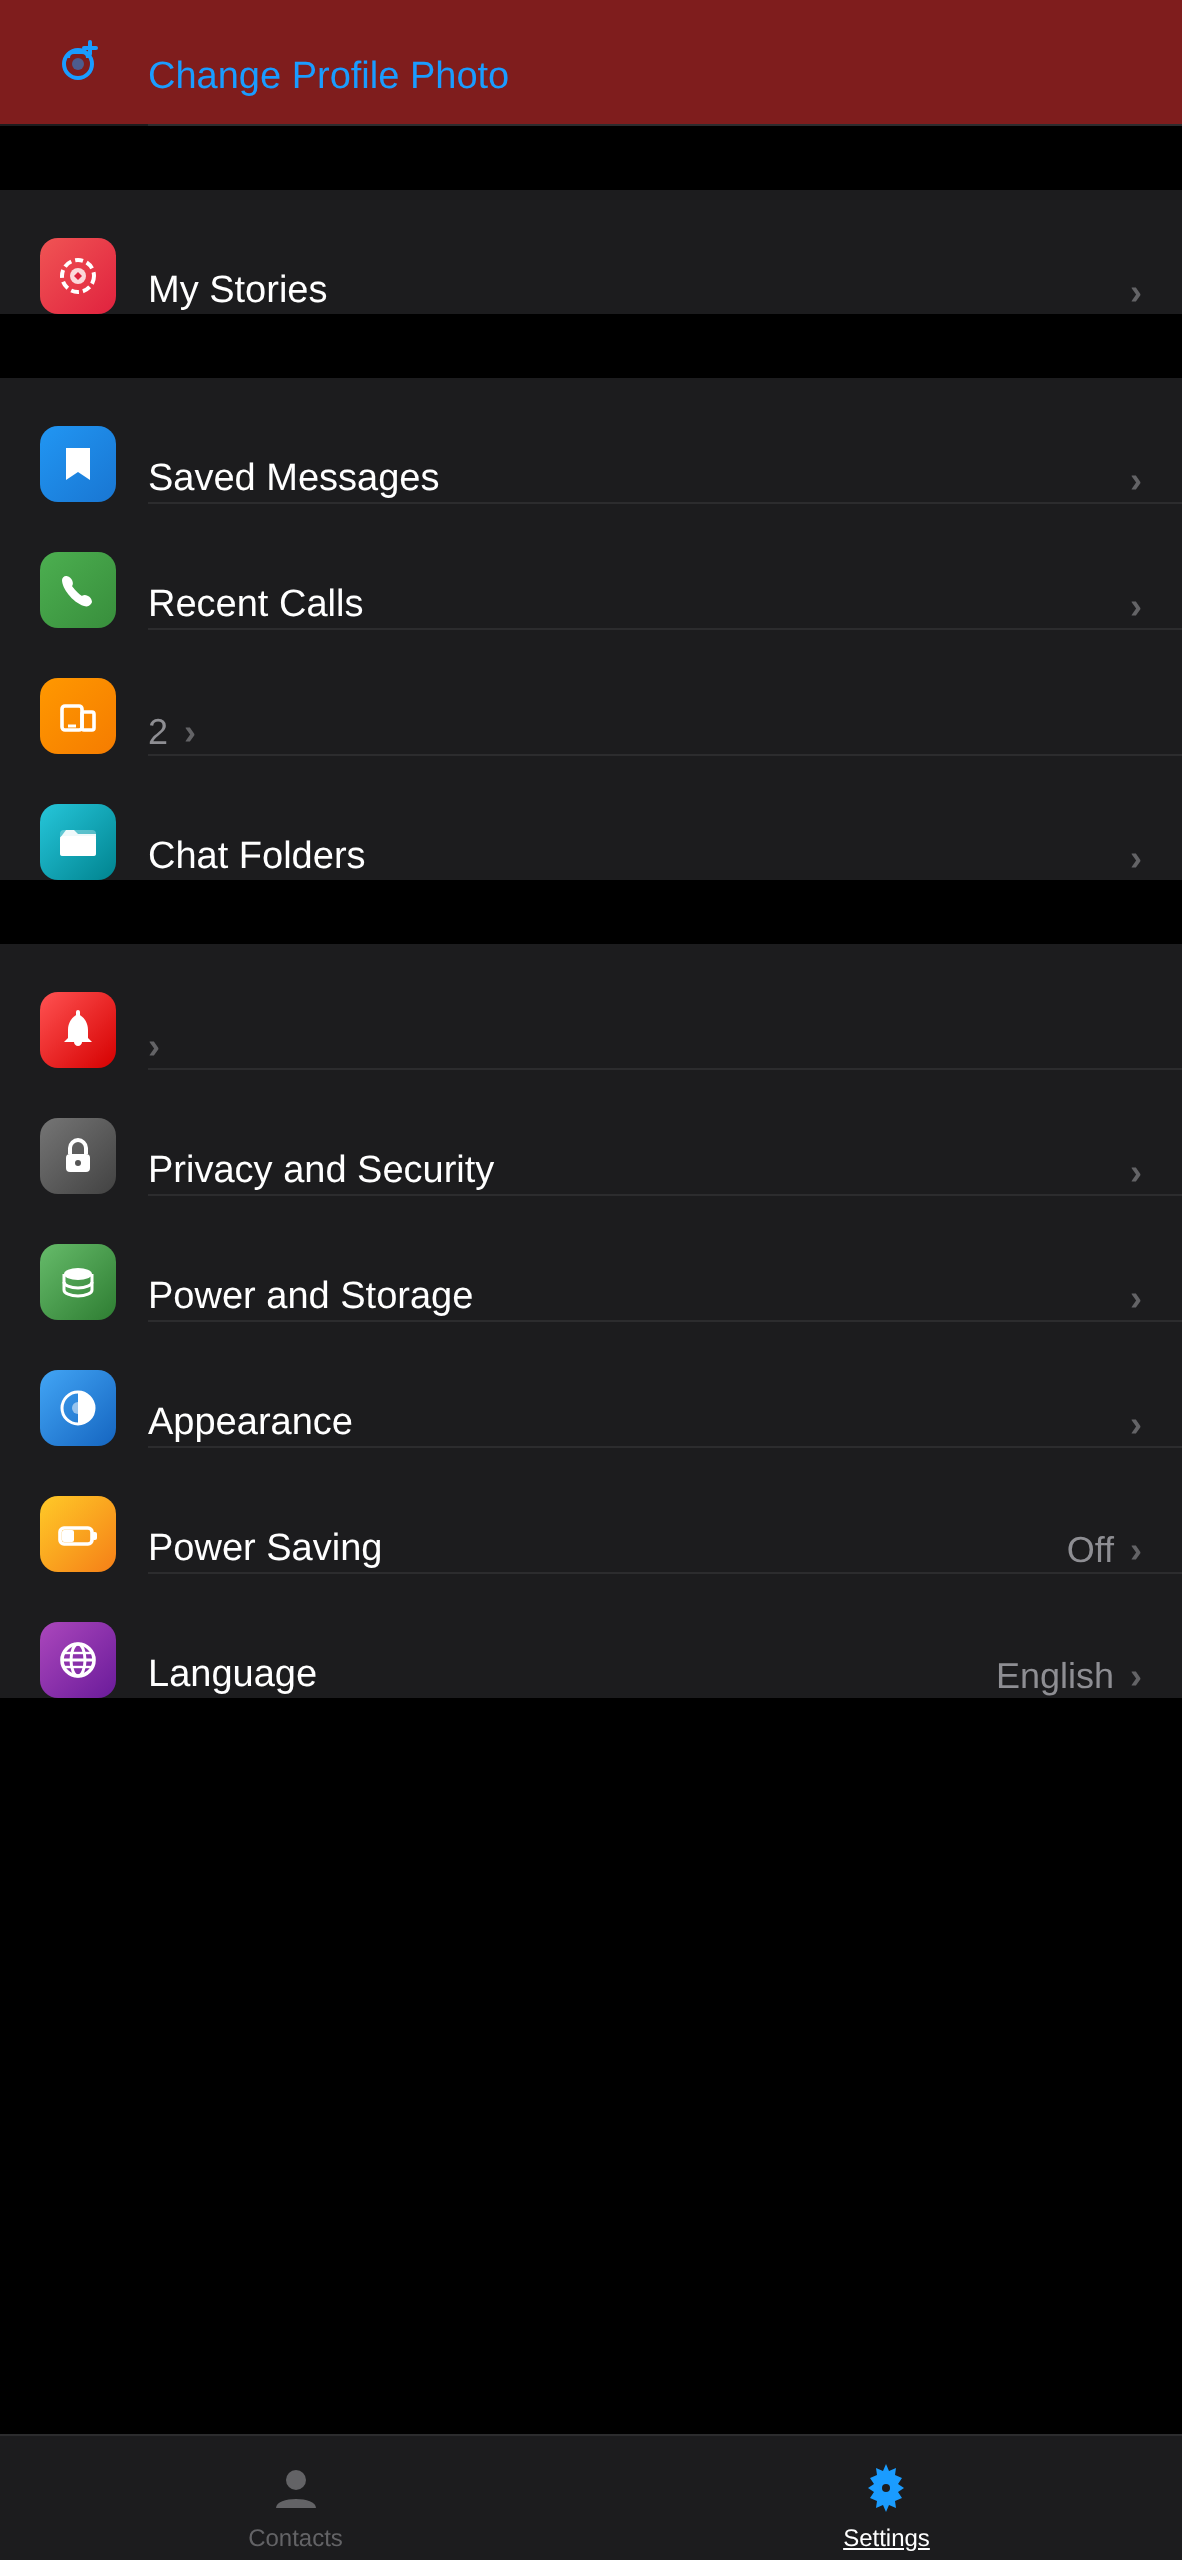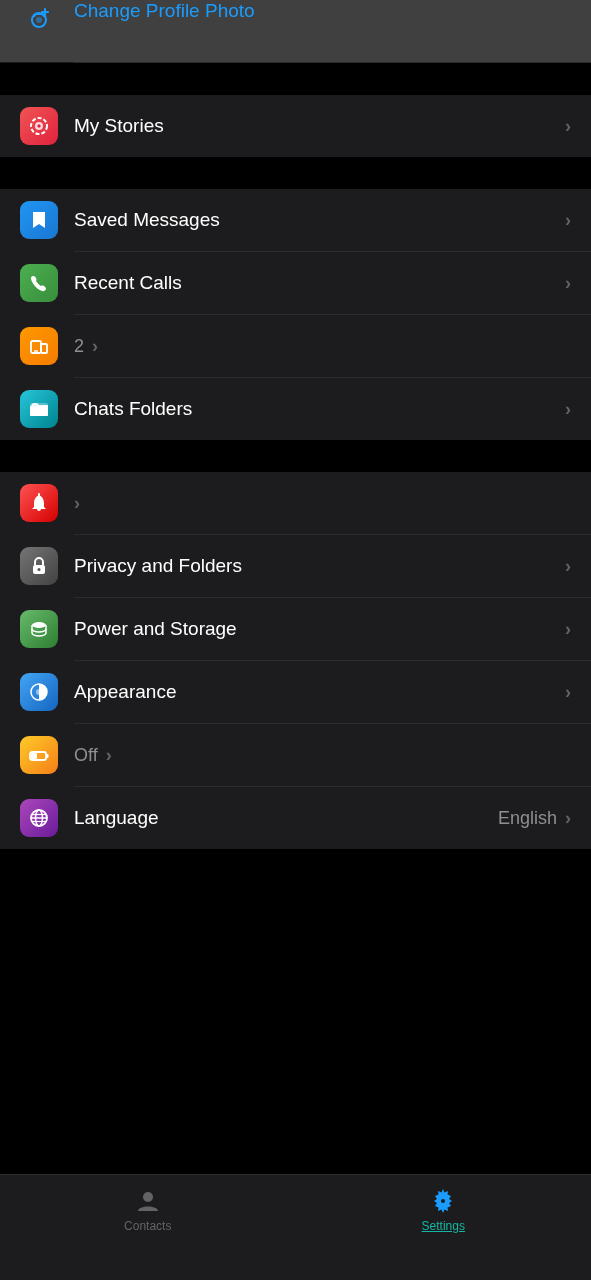--- a/index.html
+++ b/index.html
@@ -23,21 +23,21 @@
     }
 
     
     .top-section {
       background: #1c1c1e;
       padding: 0;
     }
 
     .menu-item {
       display: flex;
-      align-items: center;
+      align-items: flex-end;
       padding: 0 20px;
       height: 62px;
       background: #1c1c1e;
       position: relative;
       cursor: pointer;
     }
 
     .menu-item-icon {
       width: 38px;
       height: 38px;
@@ -76,24 +76,24 @@
     }
 
     .section-divider {
       height: 32px;
       background: #000;
     }
 
     
     .top-menu-item {
       display: flex;
-      align-items: flex-start;
-      padding: 0 20px;
+      align-items: flex-end;
+      padding: 12px 20px;
       height: 62px;
-      background: #404040;
+      background: #7f1d1d;
       cursor: pointer;
     }
 
     .top-menu-icon {
       width: 38px;
       height: 38px;
       display: flex;
       align-items: center;
       justify-content: center;
       margin-right: 16px;
@@ -123,21 +123,21 @@
     .icon-green2 { background: linear-gradient(135deg, #66bb6a, #2e7d32); }
     .icon-blue2 { background: linear-gradient(135deg, #42a5f5, #1565c0); }
     .icon-yellow { background: linear-gradient(135deg, #ffca28, #f57f17); }
     .icon-purple { background: linear-gradient(135deg, #ab47bc, #6a1b9a); }
 
     
     .tab-bar {
       position: fixed;
       bottom: 0;
       width: 591px;
-      height: 106px;
+      height: 63px;
       background: #1c1c1e;
       border-top: 1px solid #2c2c2e;
       display: flex;
       align-items: flex-start;
       justify-content: space-around;
       padding-top: 12px;
     }
 
     .tab-item {
       display: flex;
@@ -152,21 +152,21 @@
       margin-bottom: 4px;
     }
 
     .tab-label {
       font-size: 12px;
       font-weight: 400;
     }
 
     .tab-active .tab-icon,
     .tab-active .tab-label {
-      color: #14b8a6;
+      color: #ffffff;
       text-decoration: underline;
     }
 
     .tab-inactive .tab-icon,
     .tab-inactive .tab-label {
       color: #636366;
     }
 
     .main-content {
       padding-bottom: 90px;
@@ -257,21 +257,21 @@
 
       <div class="menu-item">
         <div class="menu-item-icon icon-teal">
           <svg width="22" height="22" viewBox="0 0 22 22" fill="none">
             <rect x="2" y="5" width="18" height="13" rx="2" fill="white" opacity="0.3"></rect>
             <rect x="2" y="8" width="18" height="10" rx="1.5" fill="white"></rect>
             <rect x="2" y="11" width="18" height="7" rx="1" fill="white" opacity="0.7"></rect>
             <path d="M2 9 L5 5 L9 5 L11 7 L20 7 L20 9 Z" fill="white" opacity="0.9"></path>
           </svg>
         </div>
-        <span class="menu-item-label">Chats Folders</span>
+        <span class="menu-item-label">Chat Folders</span>
         <span class="chevron">›</span>
       </div>
     </div>
 
     <div class="section-divider"></div>
 
     <div class="top-section">
 
       <div class="menu-item">
         <div class="menu-item-icon icon-red-notif">
@@ -286,21 +286,21 @@
       <div class="divider"></div>
 
       <div class="menu-item">
         <div class="menu-item-icon icon-gray">
           <svg width="22" height="22" viewBox="0 0 22 22" fill="none">
             <rect x="5" y="10" width="12" height="9" rx="2" fill="white"></rect>
             <path d="M7 10 L7 7 C7 4.8 9 3 11 3 C13 3 15 4.8 15 7 L15 10" stroke="white" stroke-width="2" fill="none"></path>
             <circle cx="11" cy="14.5" r="1.5" fill="#555"></circle>
           </svg>
         </div>
-        <span class="menu-item-label">Privacy and Folders</span>
+        <span class="menu-item-label">Privacy and Security</span>
         <span class="chevron">›</span>
       </div>
       <div class="divider"></div>
 
       <div class="menu-item">
         <div class="menu-item-icon icon-green2">
           <svg width="22" height="22" viewBox="0 0 22 22" fill="none">
             <ellipse cx="11" cy="7" rx="7" ry="3" fill="white"></ellipse>
             <path d="M4 7 L4 11 C4 12.66 7.13 14 11 14 C14.87 14 18 12.66 18 11 L18 7" stroke="white" stroke-width="1.5" fill="none"></path>
             <path d="M4 11 L4 15 C4 16.66 7.13 18 11 18 C14.87 18 18 16.66 18 15 L18 11" stroke="white" stroke-width="1.5" fill="none"></path>
@@ -325,20 +325,21 @@
       <div class="divider"></div>
 
       <div class="menu-item">
         <div class="menu-item-icon icon-yellow">
           <svg width="22" height="22" viewBox="0 0 22 22" fill="none">
             <rect x="2" y="8" width="16" height="8" rx="2" stroke="white" stroke-width="1.8" fill="none"></rect>
             <rect x="3" y="9" width="6" height="6" rx="1" fill="white"></rect>
             <rect x="18" y="10" width="2.5" height="4" rx="1" fill="white"></rect>
           </svg>
         </div>
+        <span class="menu-item-label">Power Saving</span>
         <span class="menu-item-value">Off</span>
         <span class="chevron">›</span>
       </div>
       <div class="divider"></div>
 
       <div class="menu-item">
         <div class="menu-item-icon icon-purple">
           <svg width="22" height="22" viewBox="0 0 22 22" fill="none">
             <circle cx="11" cy="11" r="8" stroke="white" stroke-width="1.8" fill="none"></circle>
             <ellipse cx="11" cy="11" rx="3.5" ry="8" stroke="white" stroke-width="1.5" fill="none"></ellipse>

